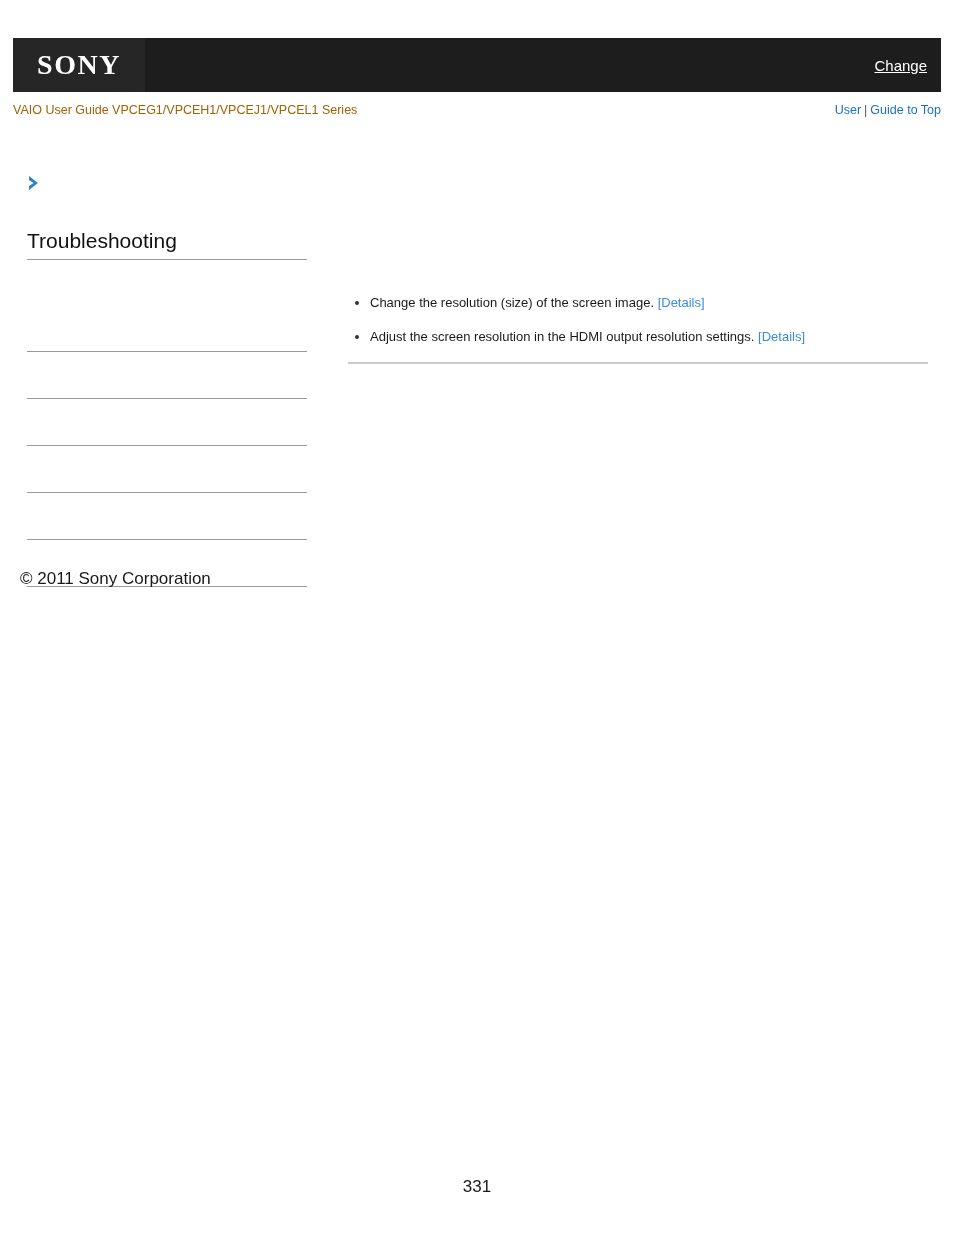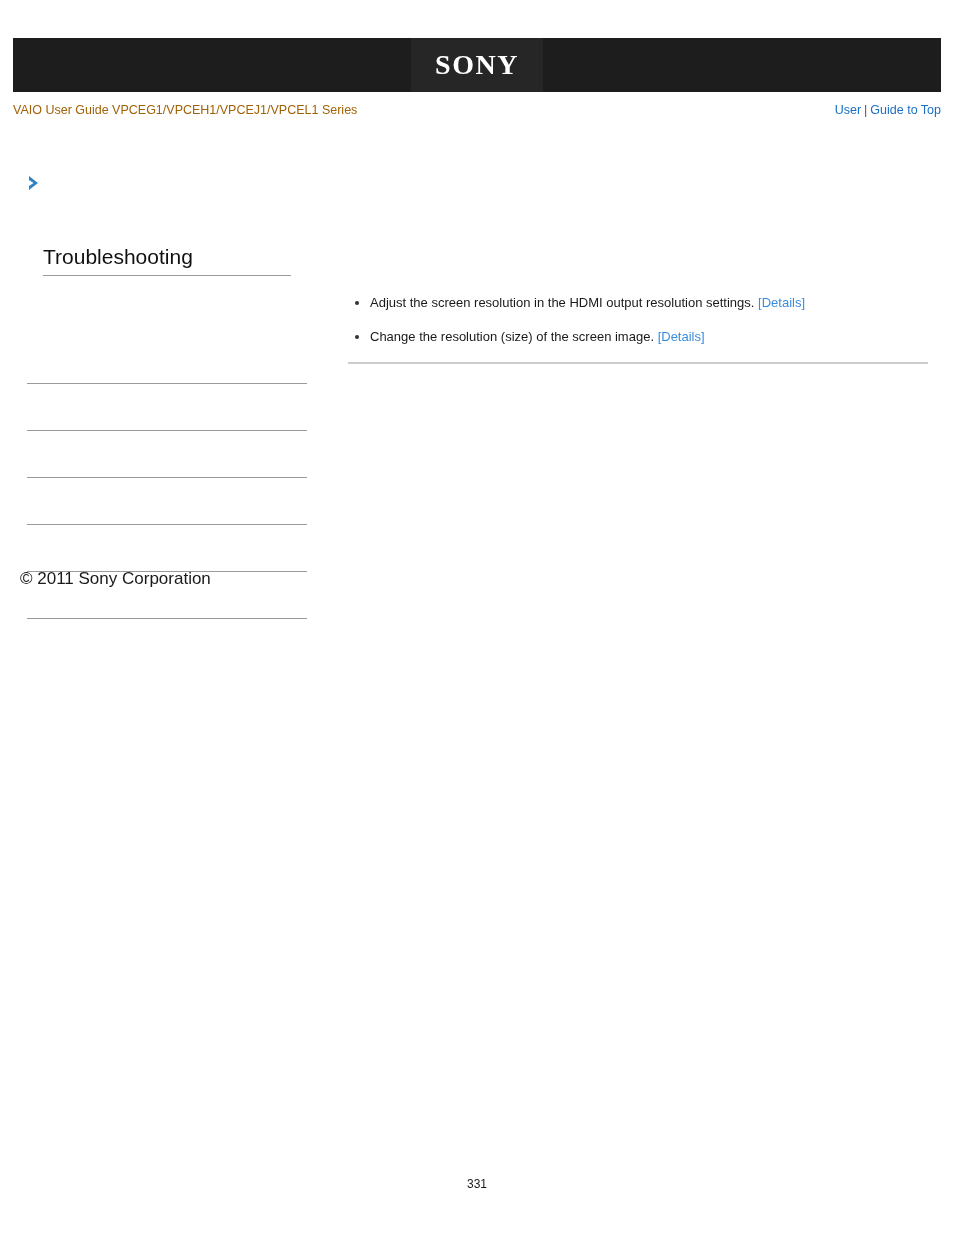--- a/index.html
+++ b/index.html
@@ -19,21 +19,20 @@
   
   #header-bar {
     position: absolute;
     left: 13px;
     top: 38px;
     width: 928px;
     height: 54px;
     background: #1d1d1d;
     display: flex;
     align-items: center;
-    flex-direction: column;
   }
   #sony-logo-box {
     width: 132px;
     height: 54px;
     background: #262626;
     display: flex;
     align-items: center;
     justify-content: center;
     flex: 0 0 auto;
   }
@@ -94,21 +93,21 @@
   #sidebar {
     position: absolute;
     left: 27px;
     top: 228px;
     width: 280px;
   }
   #page-title {
     font-size: 21px;
     font-weight: normal;
     color: #111111;
-    margin: 16px;
+    margin: 0;
     padding: 0 0 6px 0;
     line-height: 1.2;
     border-bottom: 1px solid #9a9a9a;
   }
   .side-row {
     height: 46px;
     border-bottom: 1px solid #9a9a9a;
     font-size: 12.5px;
     color: #333333;
     display: flex;
@@ -165,21 +164,21 @@
     top: 569px;
     font-size: 17px;
     color: #1a1a1a;
   }
   #page-number {
     position: absolute;
     left: 0;
     top: 1177px;
     width: 954px;
     text-align: center;
-    font-size: 12px;
+    font-size: 17px;
     color: #1a1a1a;
   }
 </style>
 </head>
 <body>
 
 <div id="header-bar">
   <div id="sony-logo-box">
     <span id="sony-logo-text">SONY</span>
   </div>
@@ -225,26 +224,26 @@
     <div class="side-row">
         <span></span>
       </div>
   </div>
 </div>
 
 <div id="content">
   <ul id="bullet-list">
     <li class="bullet-item">
       <span class="bullet-dot"></span>
-      <span>Adjust the screen resolution in the HDMI output resolution settings.</span>
+      <span>Change the resolution (size) of the screen image.</span>
       <a href="#" class="details-link">[Details]</a>
     </li>
     <li class="bullet-item">
       <span class="bullet-dot"></span>
-      <span>Change the resolution (size) of the screen image.</span>
+      <span>Adjust the screen resolution in the HDMI output resolution settings.</span>
       <a href="#" class="details-link">[Details]</a>
     </li>
   </ul>
   <div id="content-rule"></div>
 </div>
 
 <div id="copyright">© 2011 Sony Corporation</div>
 <div id="page-number">331</div>
 
 </body></html>

